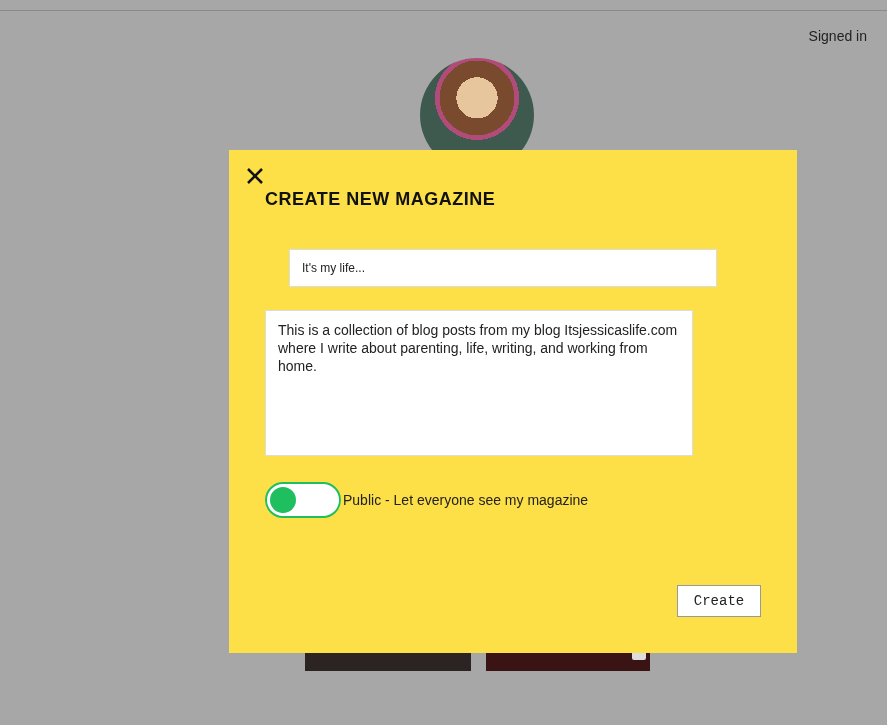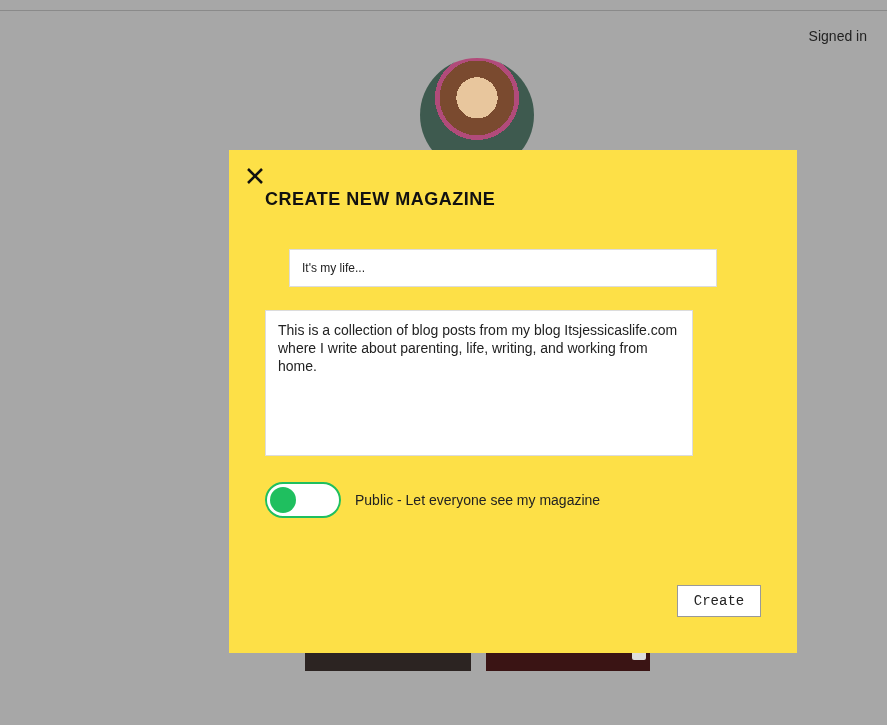--- a/index.html
+++ b/index.html
@@ -105,21 +105,21 @@
     font-family: inherit;
     resize: none;
     line-height: 1.3;
   }
   .toggle-row {
     position: absolute;
     left: 36px;
     top: 332px;
     display: flex;
     align-items: center;
-    gap: 14px;
+    gap: 2px;
   }
   .toggle {
     width: 76px;
     height: 36px;
     border: 2px solid #1fbf5f;
     border-radius: 18px;
     background: #fff;
     position: relative;
     cursor: pointer;
   }

